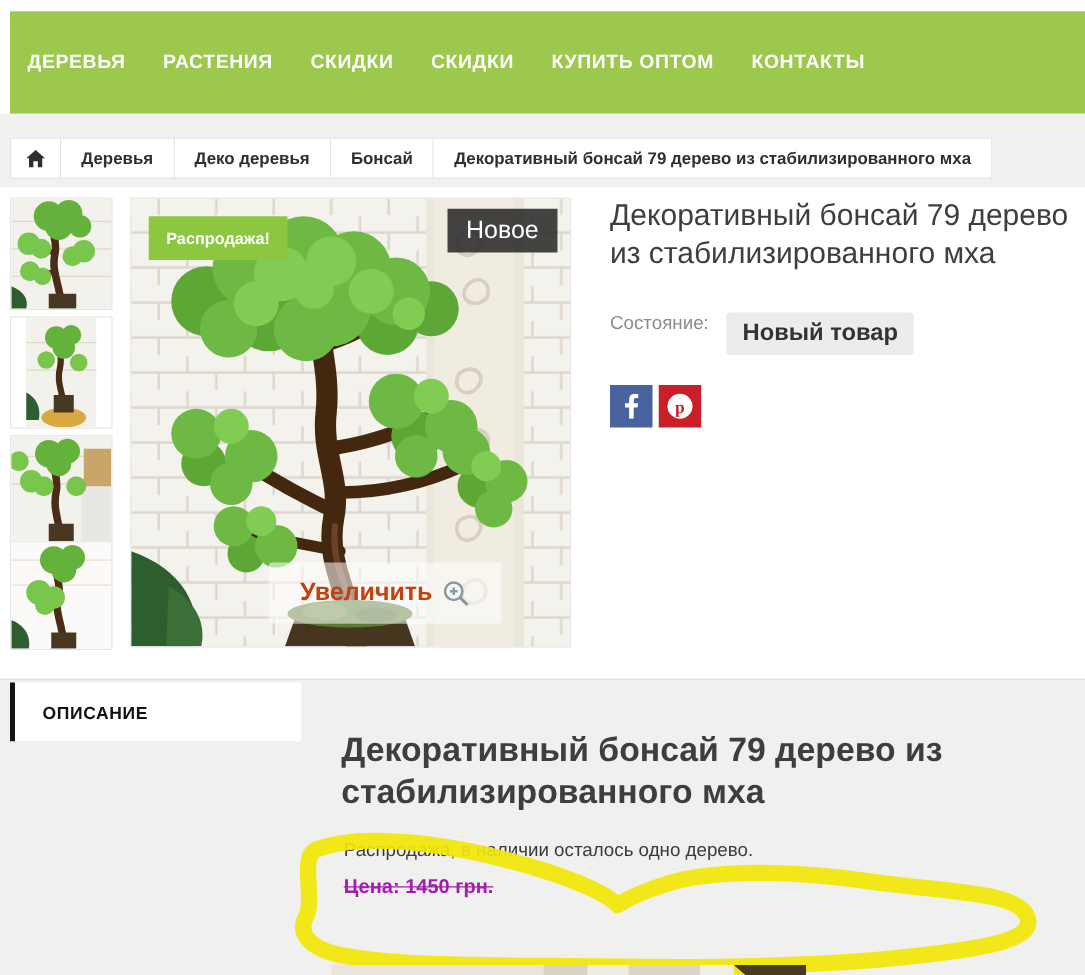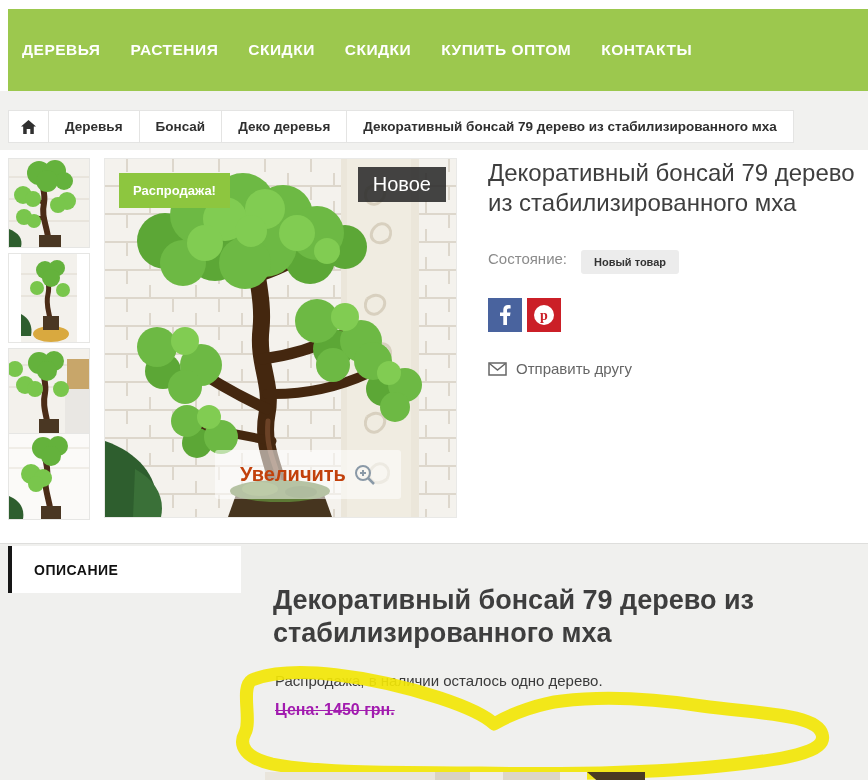--- a/index.html
+++ b/index.html
@@ -34,21 +34,21 @@
   .badge-new  { position:absolute; right:10px; top:8px; background:rgba(42,42,42,.88); color:#fff;
                 font-size:20px; padding:6px 15px; }
   .zoom-btn { position:absolute; left:110px; top:291px; width:186px; height:49px; background:rgba(255,255,255,.55);
               border-radius:3px; display:flex; align-items:center; justify-content:center; gap:8px;
               color:#c2410c; font-size:20px; font-weight:700; cursor:pointer; }
 
   .info { position:absolute; left:488px; top:8px; width:372px; }
   .prod-title { font-size:24px; line-height:1.25; color:#3e3e3e; font-weight:400; }
   .condition-row { margin-top:32px; display:flex; align-items:flex-start; gap:14px; }
   .condition-label { font-size:15px; color:#8b8b8b; }
-  .condition-value { background:#ececec; border-radius:3px; padding:6px 13px; font-size:11px; font-weight:700; color:#333; }
+  .condition-value { background:#ececec; border-radius:3px; padding:6px 13px; font-size:19px; font-weight:700; color:#333; }
   .social-row { margin-top:24px; display:flex; gap:5px; }
   .social-btn { width:34px; height:34px; display:flex; align-items:center; justify-content:center; cursor:pointer; }
   .social-btn.fb { background:#49639e; }
   .social-btn.pin { background:#cb1f27; }
   .send-row { margin-top:28px; display:flex; align-items:center; gap:9px; color:#666; font-size:15px; cursor:pointer; }
 
   
   .desc-section { position:absolute; left:0; top:543px; width:868px; height:302px; background:#f0f0ee; border-top:1px solid #dededc; }
   .desc-tab { position:absolute; left:8px; top:2px; width:233px; height:47px; background:#fff; border-left:4px solid #161616;
               display:flex; align-items:center; padding-left:22px; font-size:14px; font-weight:700;
@@ -79,22 +79,22 @@
 
   <div class="page-bg"></div>
 
   <div class="breadcrumb">
     <span class="crumb home">
       <svg width="15" height="14" viewBox="0 0 15 14">
         <path d="M7.5 0 L15 6.5 L12.8 6.5 L12.8 14 L9.3 14 L9.3 9 L5.7 9 L5.7 14 L2.2 14 L2.2 6.5 L0 6.5 Z" fill="#2f2f2f"></path>
       </svg>
     </span>
     <span class="crumb">Деревья</span>
+    <span class="crumb">Деко деревья</span>
     <span class="crumb">Бонсай</span>
-    <span class="crumb">Деко деревья</span>
     <span class="crumb">Декоративный бонсай 79 дерево из стабилизированного мха</span>
   </div>
 
   <div class="product-section">
 
     <div class="thumb" style="top:8px;height:90px;">
       <svg width="80" height="88" viewBox="0 0 80 88">
         <rect width="80" height="88" fill="#f3f1ec"></rect>
         <g stroke="#ded8cd" stroke-width="1">
             <line x1="0" y1="18" x2="80" y2="18"></line>
@@ -298,27 +298,20 @@
             <path d="M8 20 L8 11 L11 11 L11.5 7.5 L8 7.5 L8 5.2 C8 4.2 8.5 3.4 9.8 3.4 L11.6 3.4 L11.6 0.2 C11.2 0.1 10 0 8.9 0 C6.2 0 4.3 1.7 4.3 4.7 L4.3 7.5 L1 7.5 L1 11 L4.3 11 L4.3 20 Z" fill="#ffffff"></path>
           </svg>
         </div>
         <div class="social-btn pin">
           <svg width="22" height="22" viewBox="0 0 22 22">
             <circle cx="11" cy="11" r="10" fill="#ffffff"></circle>
             <text x="11" y="16" text-anchor="middle" font-size="14" font-weight="bold" fill="#cb1f27" font-family="Liberation Serif, serif">p</text>
           </svg>
         </div>
       </div>
-      <div class="send-row">
-        <svg width="19" height="14" viewBox="0 0 19 14">
-          <rect x="1" y="1" width="17" height="12" fill="none" stroke="#666" stroke-width="1.5"></rect>
-          <path d="M1.5 1.5 L9.5 8 L17.5 1.5" fill="none" stroke="#666" stroke-width="1.5"></path>
-        </svg>
-        <span>Отправить другу</span>
-      </div>
     </div>
   </div>
 
   <div class="desc-section">
     <div class="desc-tab">
       <span>ОПИСАНИЕ</span>
     </div>
     <h2 class="desc-heading">Декоративный бонсай 79 дерево из стабилизированного мха</h2>
     <p class="desc-availability">Распродажа, в наличии осталось одно дерево.</p>
     <p class="desc-price-old">Цена: 1450 грн.</p>

